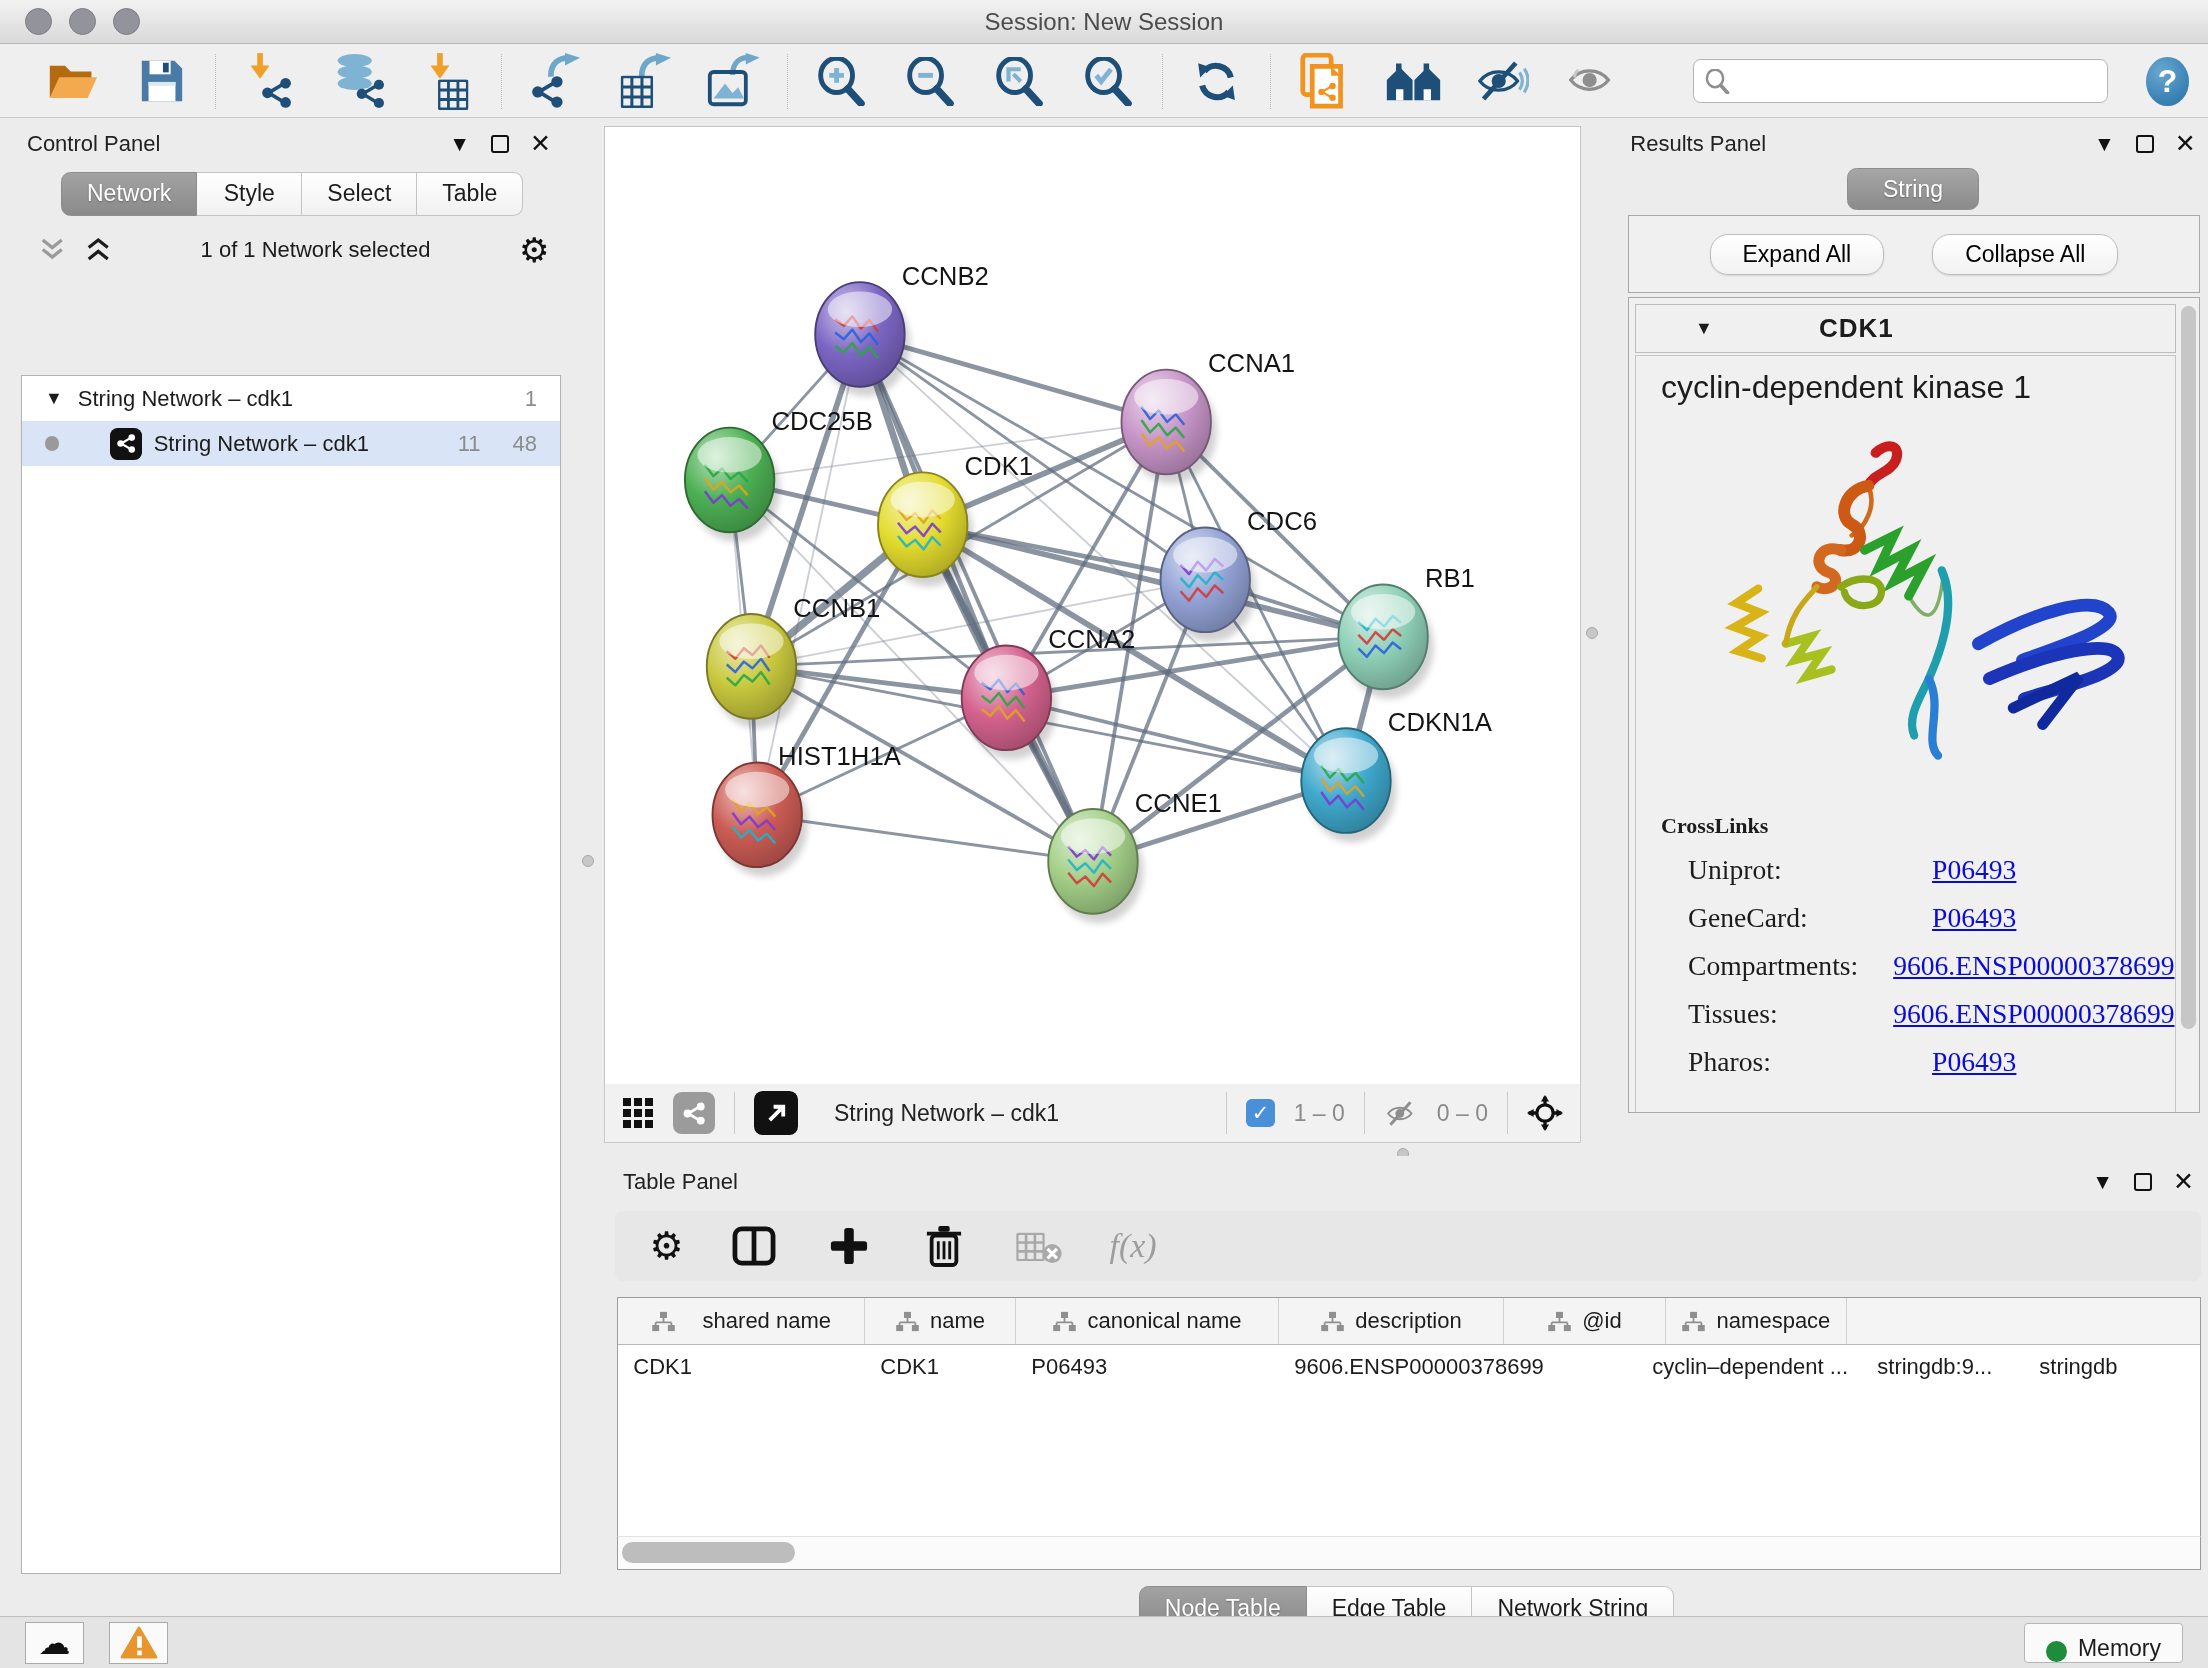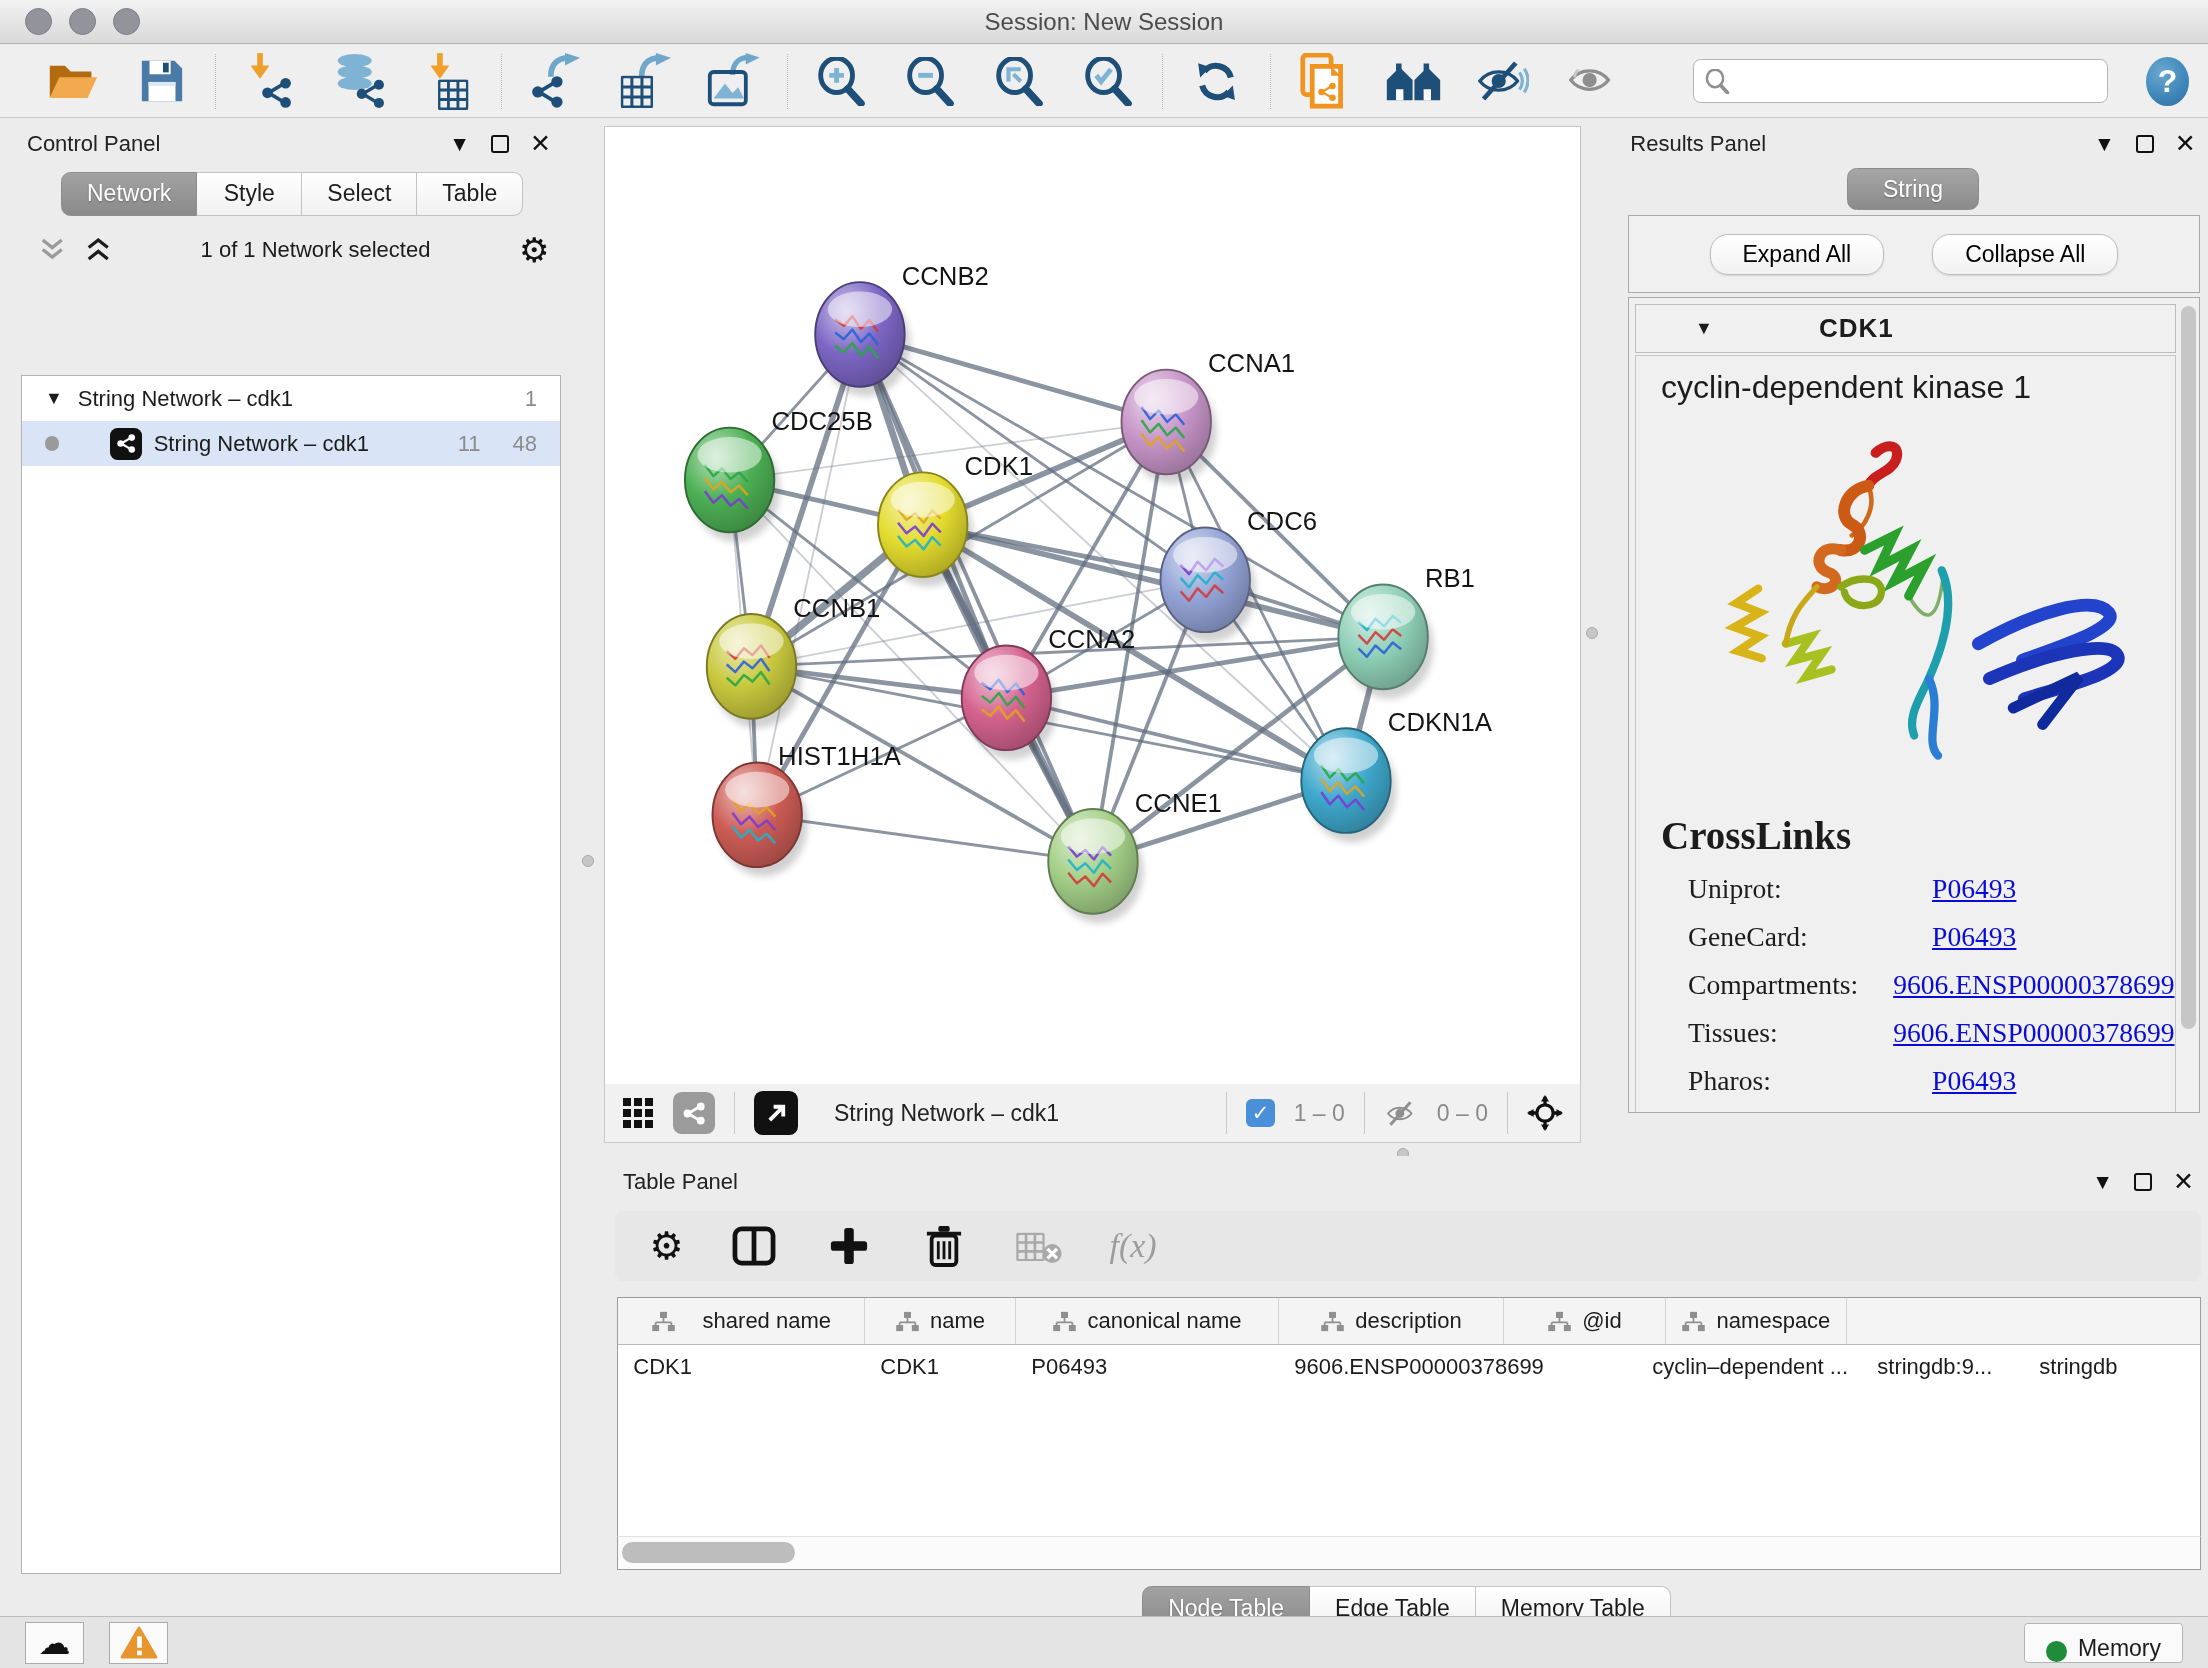--- a/index.html
+++ b/index.html
@@ -86,21 +86,21 @@
     border:1.9px solid #a9a9a9; overflow:hidden; }
   .rp-scroll { position:absolute; right:2.9px; top:7.6px; width:14.3px; height:723px; background:#c6c6c6; border-radius:7.6px; }
   .gene-head { display:flex; align-items:center; height:49px; border:1px solid #bdbdbd; margin:5.7px 23px 0 5.7px;
     background:#f0f0f0; font-size:26px; }
   .gene-head .tri { margin-left:59px; }
   .gene-head b { margin-left:91px; letter-spacing:1px; }
   .gene-body { border:1px solid #c6c6c6; margin:1.9px 23px 0 5.7px; padding:13.3px 0 9.5px 0; }
   .gene-desc { font-size:32px; padding-left:25px; }
   .protein { display:block; margin:25px auto 9.5px auto; }
   .xlinks { font-family:"Liberation Serif","DejaVu Serif",serif; padding:21px 0 28.5px 25px; }
-  .xlinks h3 { font-size:39px; margin-bottom:15px; }
+  .xlinks h3 { font-size:22px; margin-bottom:15px; }
   .xrow { display:flex; font-size:27.6px; margin-bottom:16px; }
   .xrow .xl { width:271px; padding-left:27px; }
   .xrow a { color:#0b0bd6; text-decoration:underline; }
 
   
   .table-panel { position:absolute; left:604px; top:1156px; width:1605px; height:460px; background:#ececec; }
   .tp-head { padding:11.4px 15px 0 19px; }
   .tp-toolbar { margin:15px 7.6px 0 11.4px; height:70px; background:#e7e7e7; border-radius:7.6px;
     display:flex; align-items:center; gap:46px; padding:0 34px; }
   .tp-toolbar .ticon { width:49px; height:49px; }
@@ -792,21 +792,21 @@
         <div class="td" style="width: 181px; flex: 0 0 181px;">stringdb</div>
       </div>
   </div>
   <div class="hscroll">
       <div class="hthumb"></div>
     </div>
   <div class="tp-tabs">
       <div class="seg" id="tp-tabs">
         <div class="tab sel">Node Table</div>
         <div class="tab">Edge Table</div>
-        <div class="tab">Memory Table</div>
+        <div class="tab">Network String</div>
       </div>
     </div>
 </div>
 
 <div class="statusbar">
   <div class="sb-btn">
     <span class="cloud">☁</span>
   </div>
   <div class="sb-btn">
     <svg width="38" height="34" viewBox="0 0 40 36">

